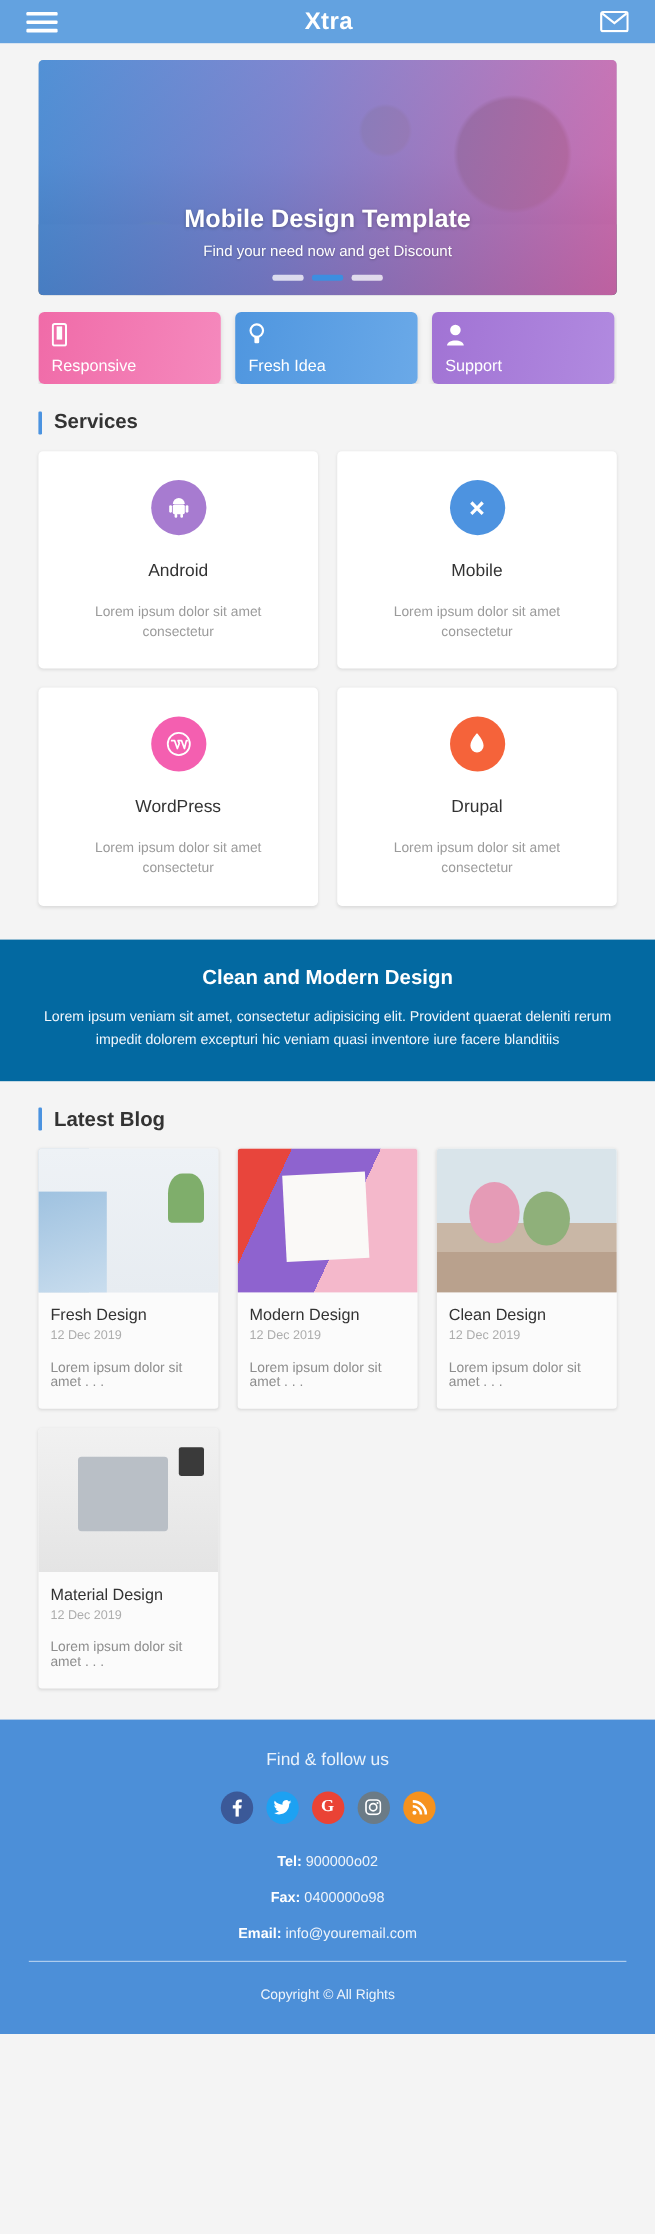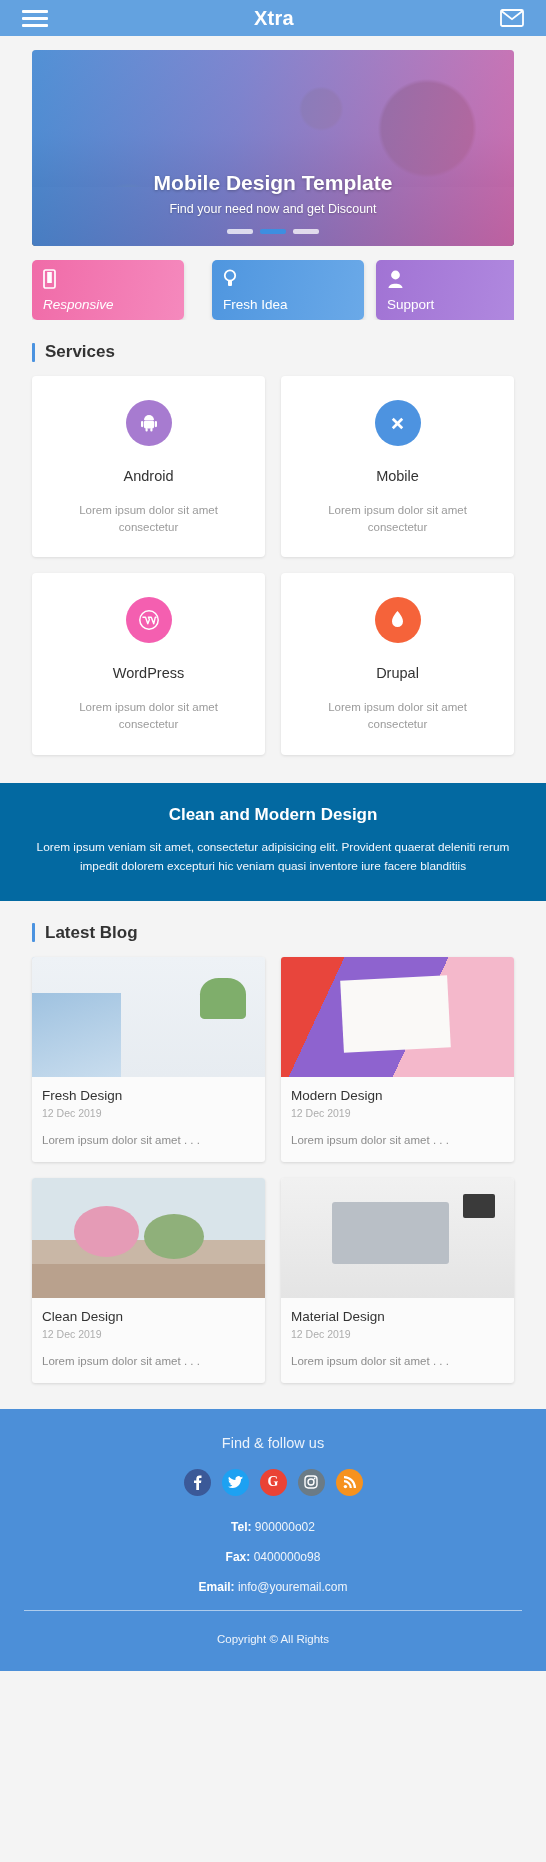--- a/index.html
+++ b/index.html
@@ -66,22 +66,22 @@
     display:flex; gap:12px; margin-top:14px;
     overflow:hidden;
   }
   .feat {
     flex:0 0 152px; height:60px; border-radius:5px;
     padding:9px 11px 0 11px; color:#fff; position:relative;
     box-shadow:0 2px 4px rgba(0,0,0,.12);
   }
   .feat .fi { height:20px; display:block; }
   .feat .fl { font-size:13.5px; position:absolute; bottom:8px; left:11px;}
-  .feat.pink  { background:linear-gradient(100deg,#f06ba8,#f589bd);font-style:italic; }
-  .feat.blue  { background:linear-gradient(100deg,#4f96df,#6aa9e8);margin-left:16px; }
+  .feat.pink  { background:linear-gradient(100deg,#f06ba8,#f589bd); }
+  .feat.blue  { background:linear-gradient(100deg,#4f96df,#6aa9e8); }
   .feat.purple{ background:linear-gradient(100deg,#a173d4,#b18ae0); }
 
   
   .sec-title {
     display:flex; align-items:center; gap:10px;
     margin:22px 0 14px 0; font-size:17px; color:#333; font-weight:bold;
   }
   .sec-title:before { content:""; display:block; width:3px; height:19px; background:#4b93e0; border-radius:1px;}
 
   
@@ -100,21 +100,21 @@
   
   .banner {
     margin:28px 0 0; background:#0369a1; color:#fff;
     padding:22px 24px 24px;
     text-align:center;
   }
   .banner h3 { font-size:17px; margin-bottom:13px; }
   .banner p { font-size:11.8px; line-height:1.65; color:#f2f7fd;}
 
   
-  .blog-grid { display:grid; grid-template-columns:1fr 1fr; gap:16px; }
+  .blog-grid { display:grid; grid-template-columns:1fr 1fr 1fr; gap:16px; }
   .blog {
     background:#fbfbfb; border-radius:3px; overflow:hidden;
     box-shadow:0 1px 3px rgba(0,0,0,.12);
   }
   .blog .thumb { height:120px; display:block; }
   .blog .body { padding:11px 10px 16px; }
   .blog .bt { font-size:13.5px; color:#333; }
   .blog .bd { font-size:10.5px; color:#adadad; margin-top:4px;}
   .blog .be { font-size:11.5px; color:#8d8d8d; margin-top:15px;}
 

